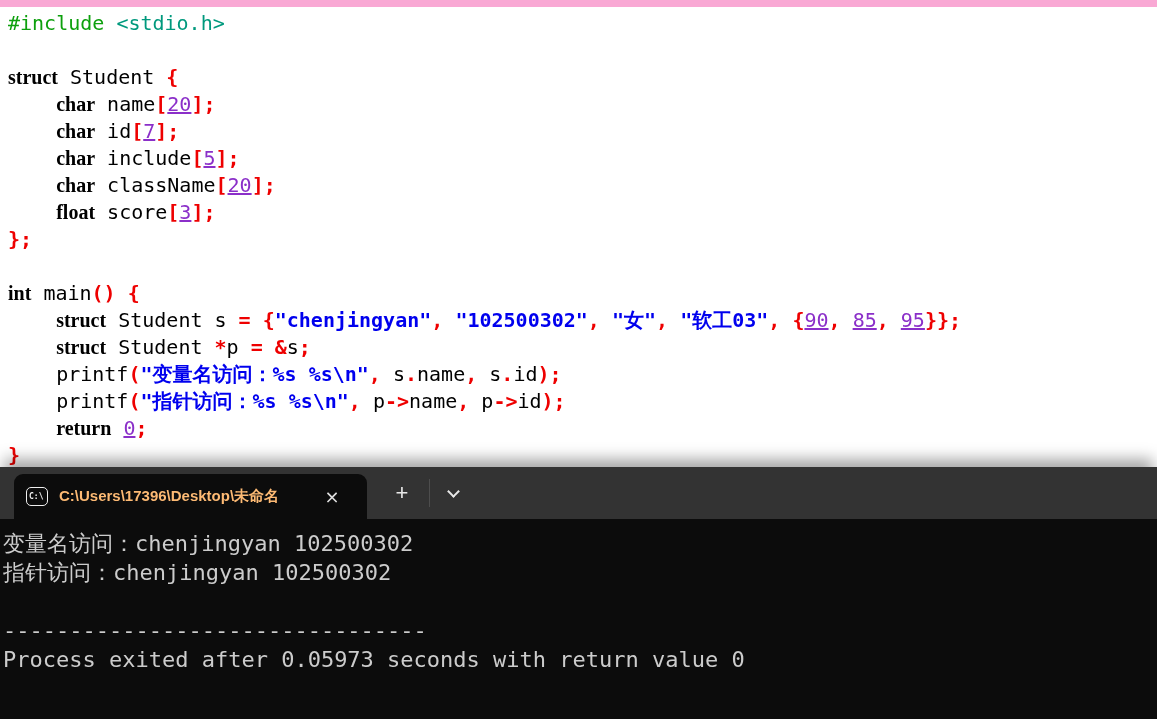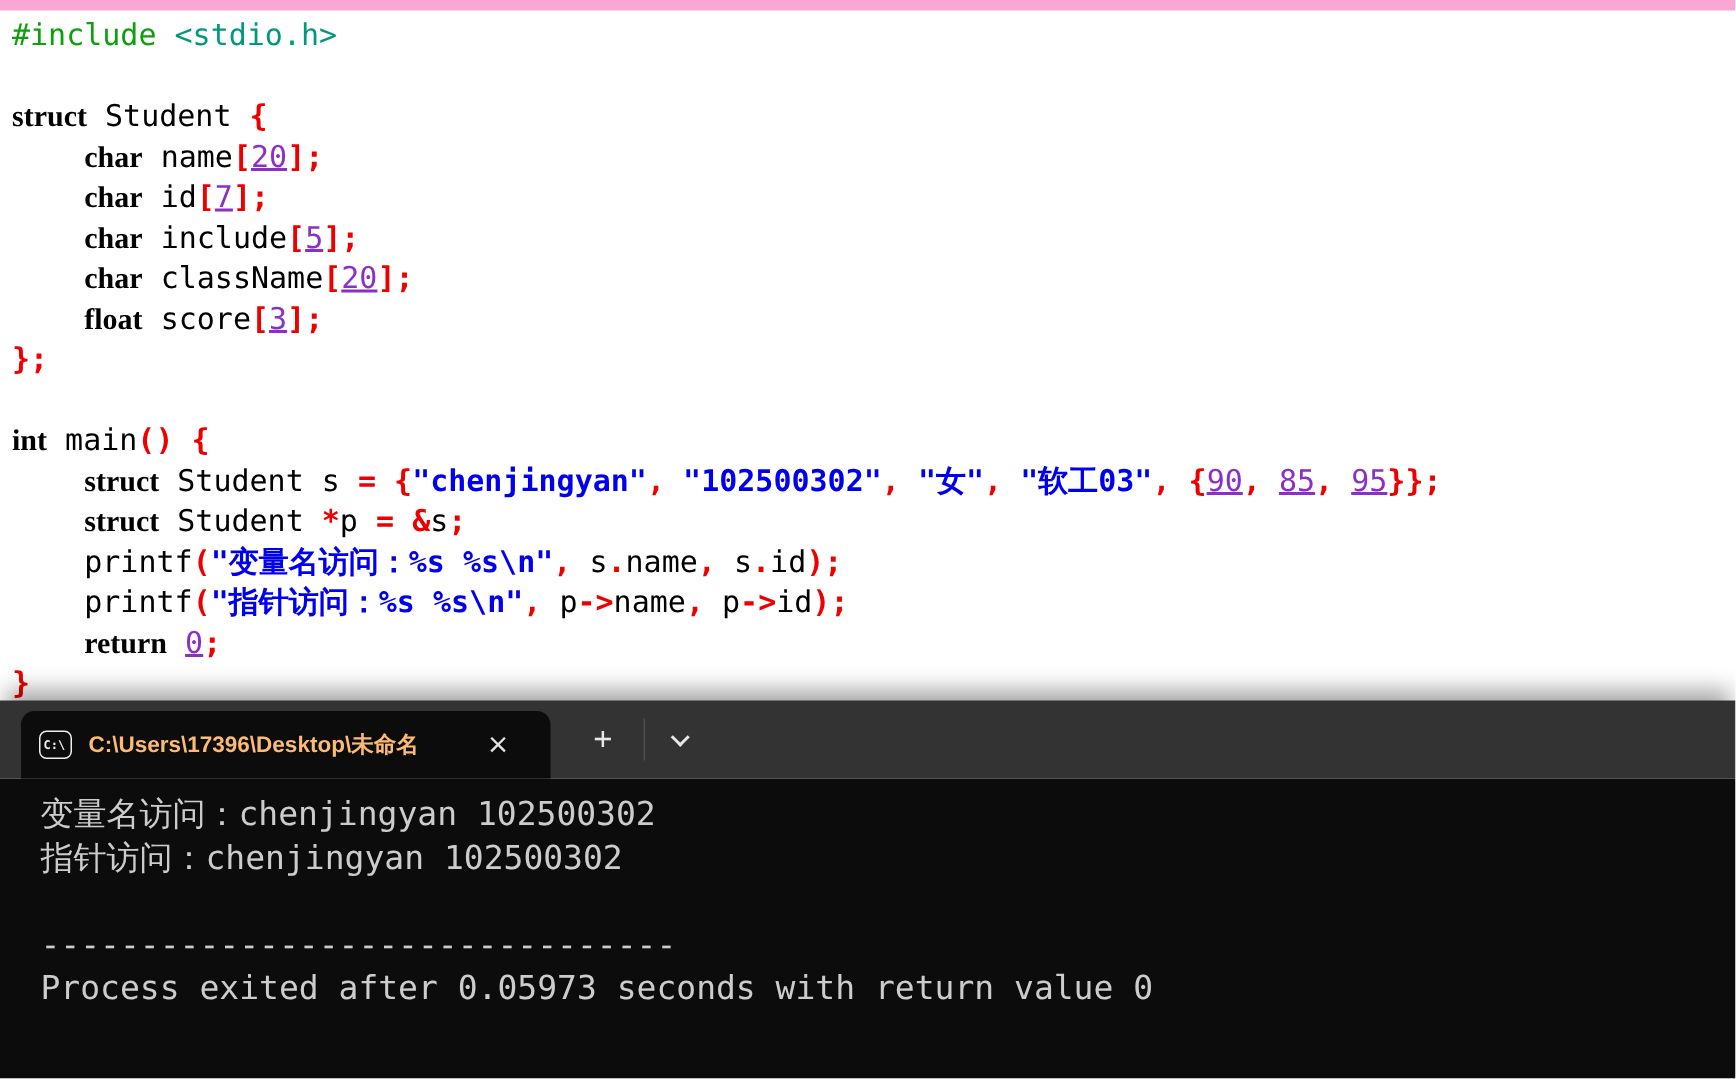--- a/index.html
+++ b/index.html
@@ -81,21 +81,21 @@
     border-right:2px solid #e8e8e8; border-bottom:2px solid #e8e8e8;
     transform:rotate(45deg);
   }
   .terminal-body {
     height:200px; background:#0c0c0c;
     padding:10px 0 0 3px;
     font-family:"DejaVu Sans Mono", monospace;
     font-size:22px; line-height:29px; color:#cccccc;
     overflow:hidden;
   }
-  .term-line { white-space:pre; height:29px;margin-left:24px; }
+  .term-line { white-space:pre; height:29px; }
   .cursor {
     display:inline-block; width:3px; height:23px;
     background:#c8c8c8; margin-left:3px; vertical-align:-4px;
   }
 </style>
 </head>
 <body>
 
 <div class="editor">
     <div class="code-line"><span class="tok-pre">#include </span><span class="tok-inc">&lt;stdio.h&gt;</span></div>

